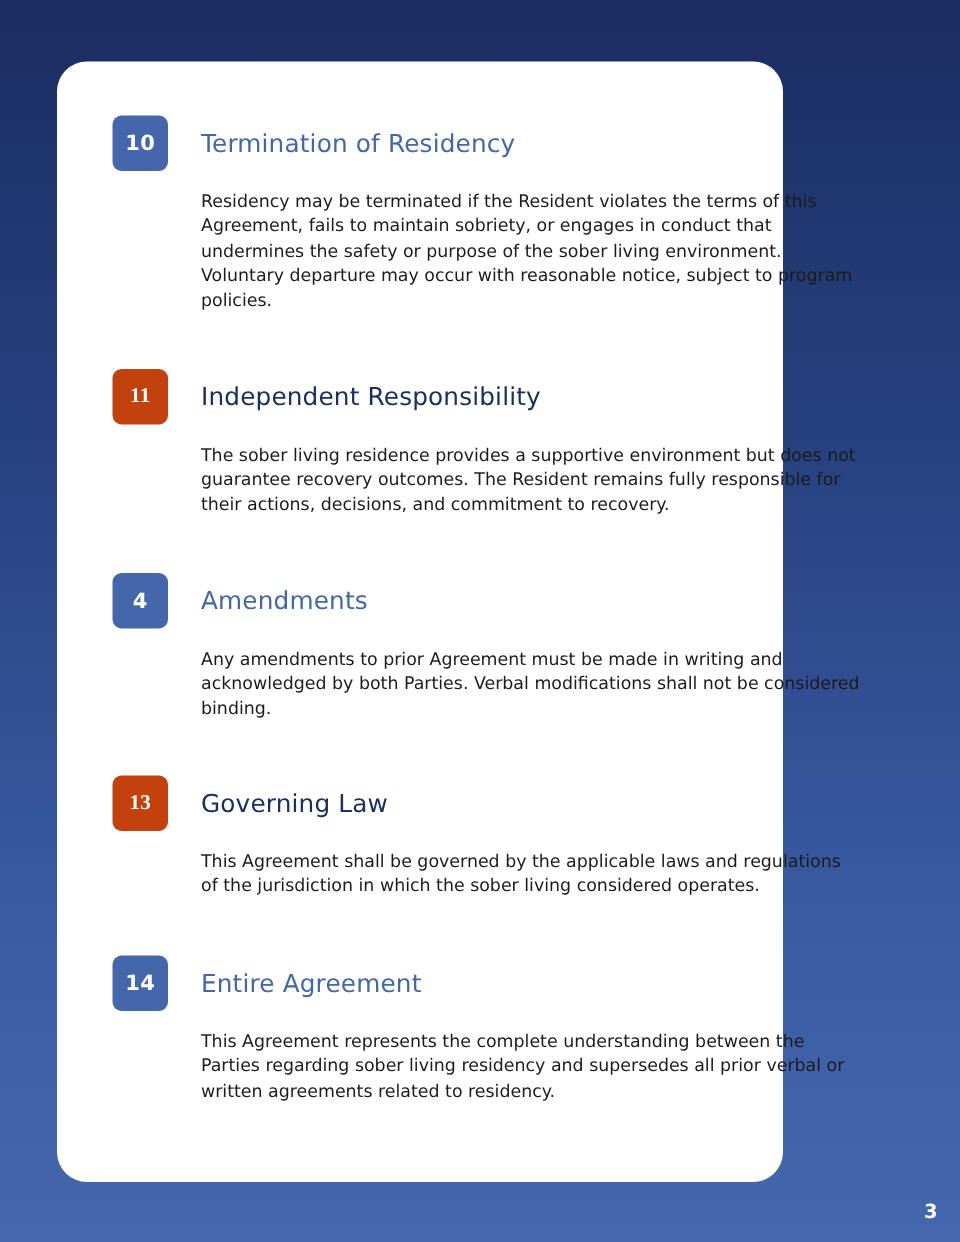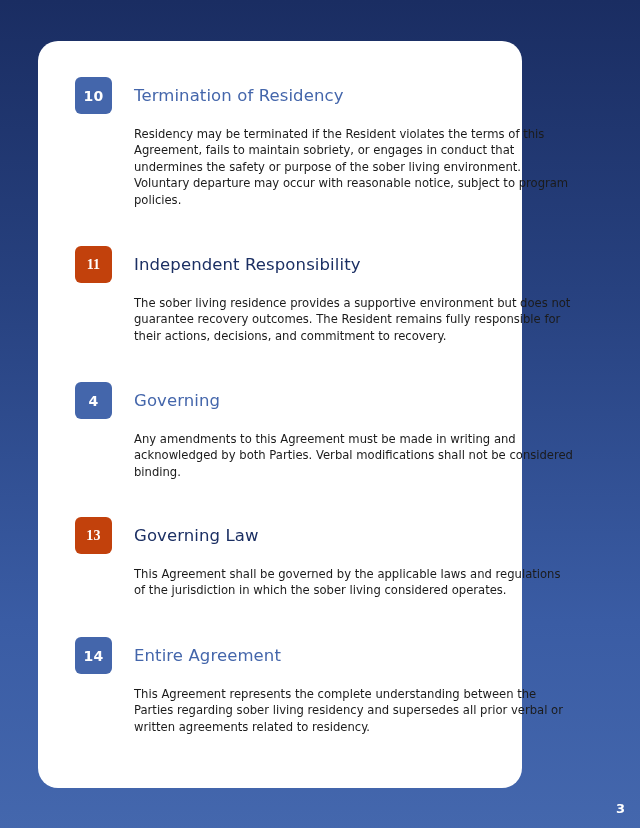--- a/index.html
+++ b/index.html
@@ -84,22 +84,22 @@
   </div>
 
   <div class="section" style="top:205px;">
     <div class="badge dark">11</div>
     <div class="title dark" style="top:9px;">Independent Responsibility</div>
     <div class="body" style="top:37px;">The sober living residence provides a supportive environment but does not guarantee recovery outcomes. The Resident remains fully responsible for their actions, decisions, and commitment to recovery.</div>
   </div>
 
   <div class="section" style="top:341px;">
     <div class="badge light">4</div>
-    <div class="title light" style="top:9px;">Governing</div>
-    <div class="body" style="top:37px;">Any amendments to this Agreement must be made in writing and acknowledged by both Parties. Verbal modifications shall not be considered binding.</div>
+    <div class="title light" style="top:9px;">Amendments</div>
+    <div class="body" style="top:37px;">Any amendments to prior Agreement must be made in writing and acknowledged by both Parties. Verbal modifications shall not be considered binding.</div>
   </div>
 
   <div class="section" style="top:476px;">
     <div class="badge dark">13</div>
     <div class="title dark" style="top:9px;">Governing Law</div>
     <div class="body" style="top:37px;">This Agreement shall be governed by the applicable laws and regulations of the jurisdiction in which the sober living considered operates.</div>
   </div>
 
   <div class="section" style="top:596px;">
     <div class="badge light">14</div>

